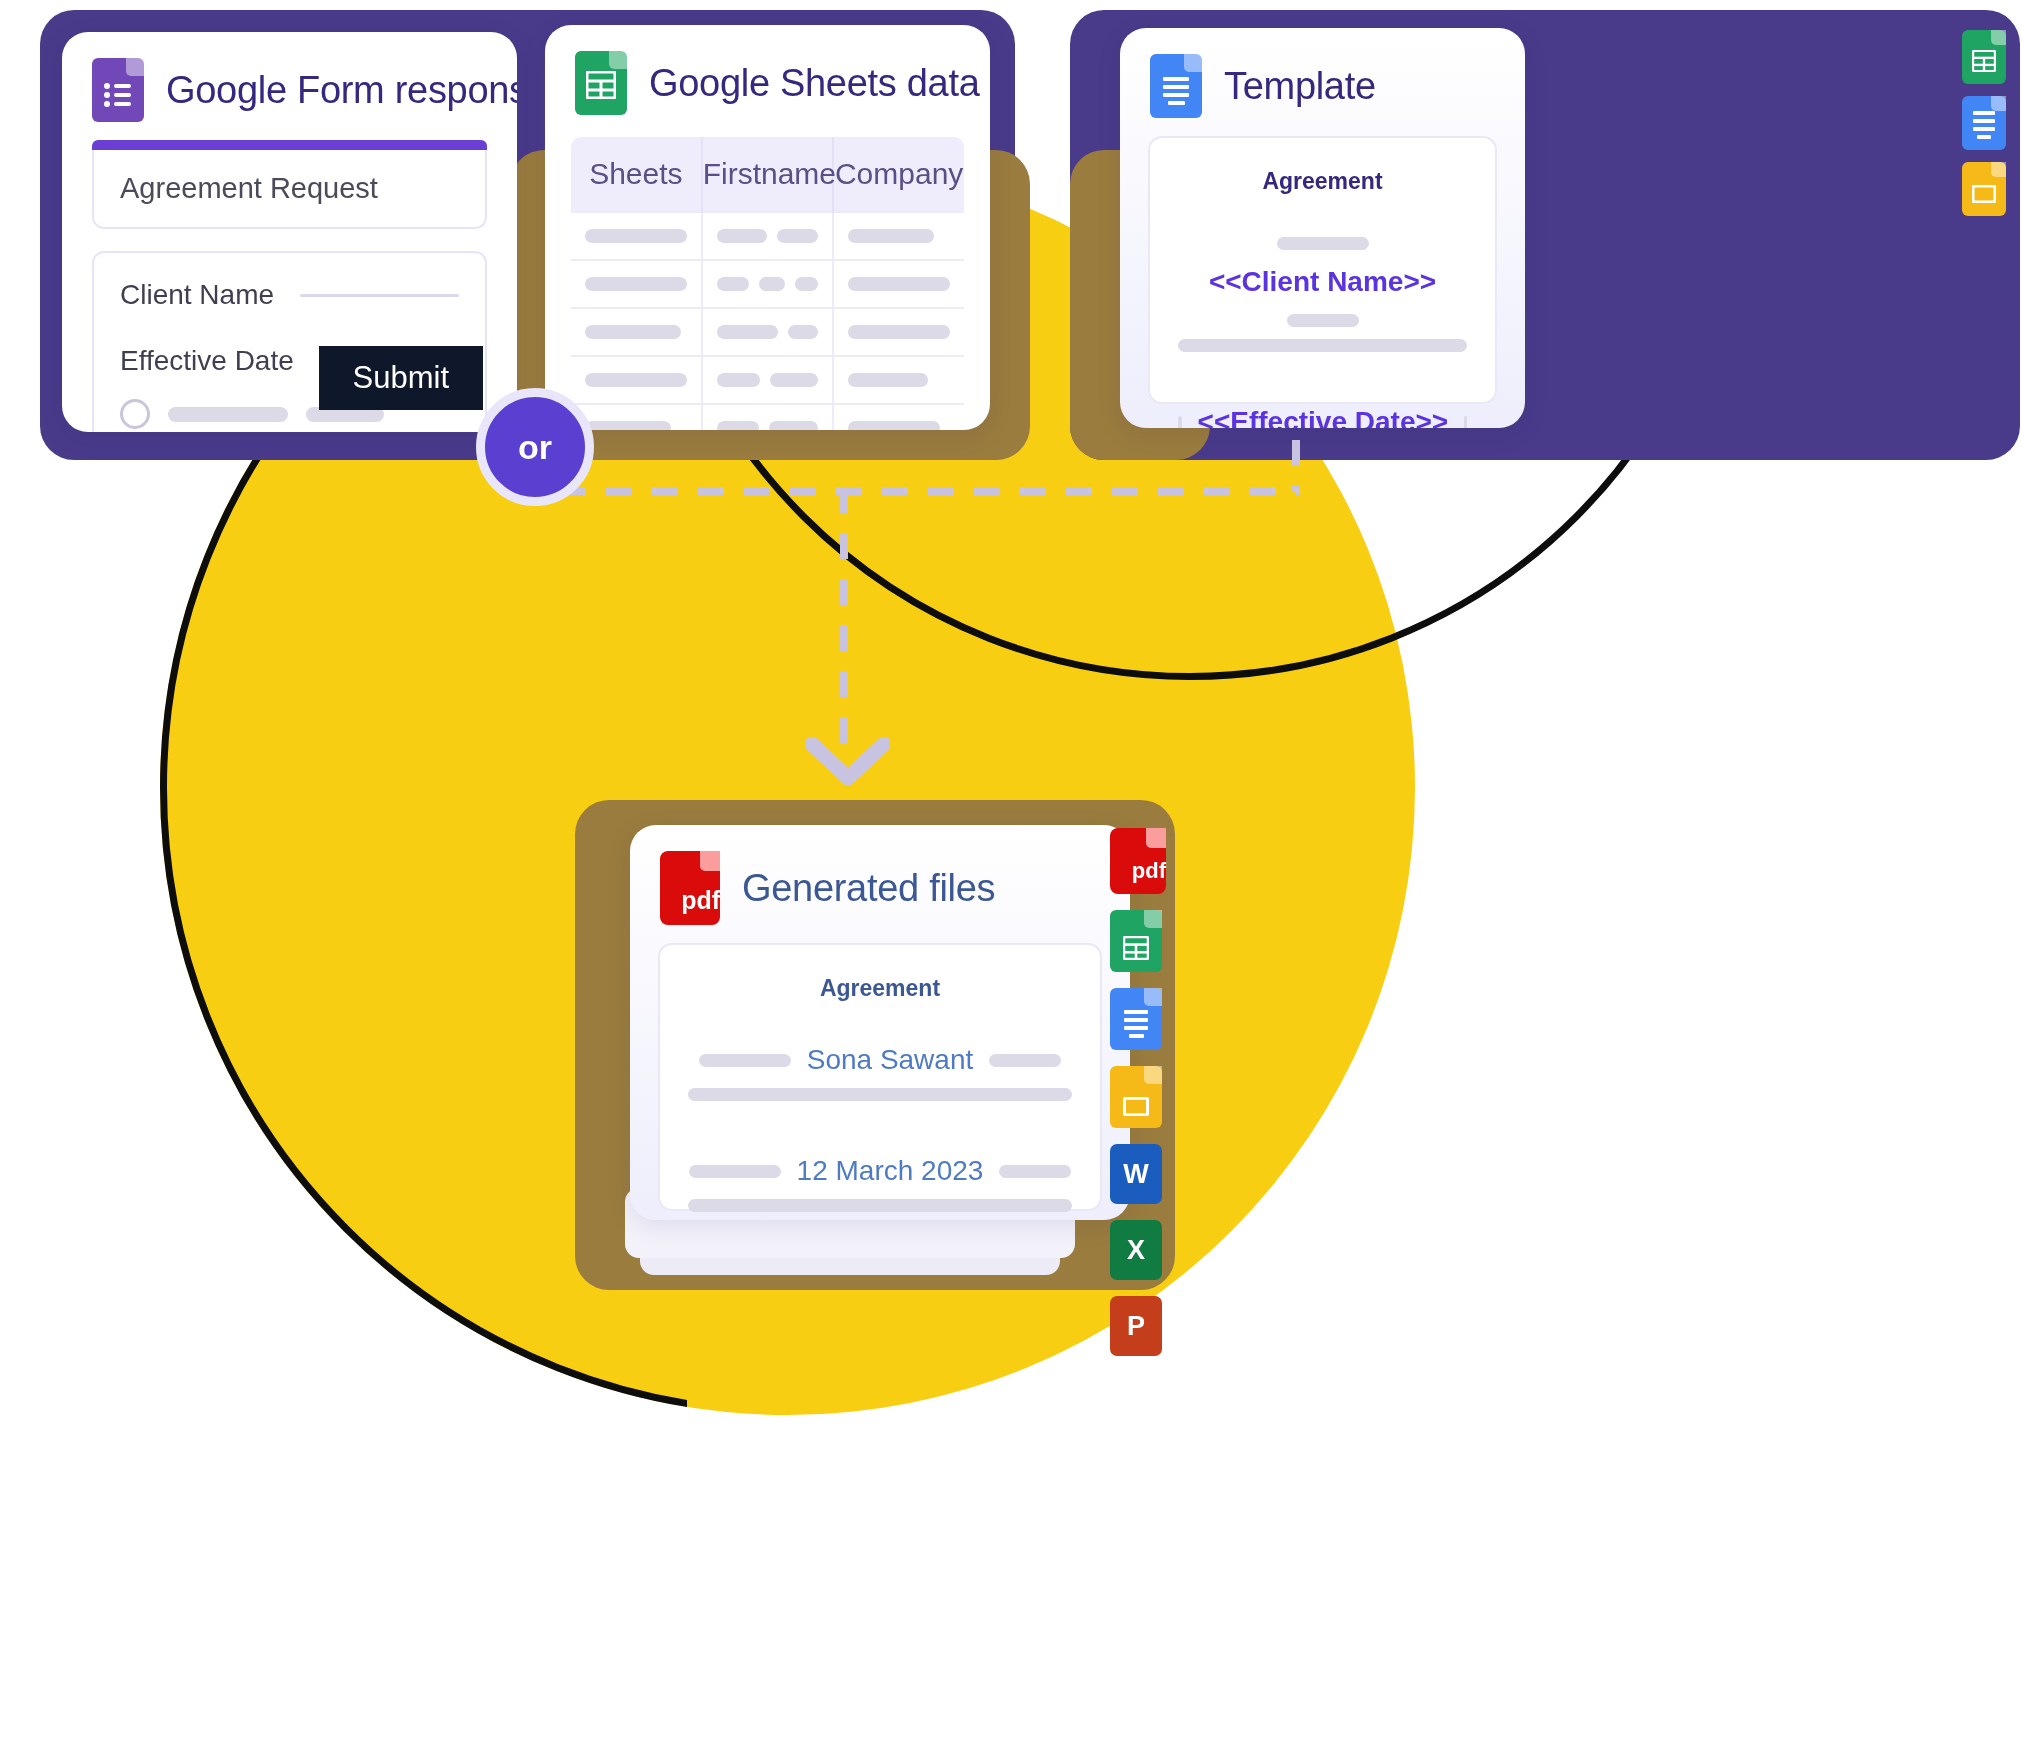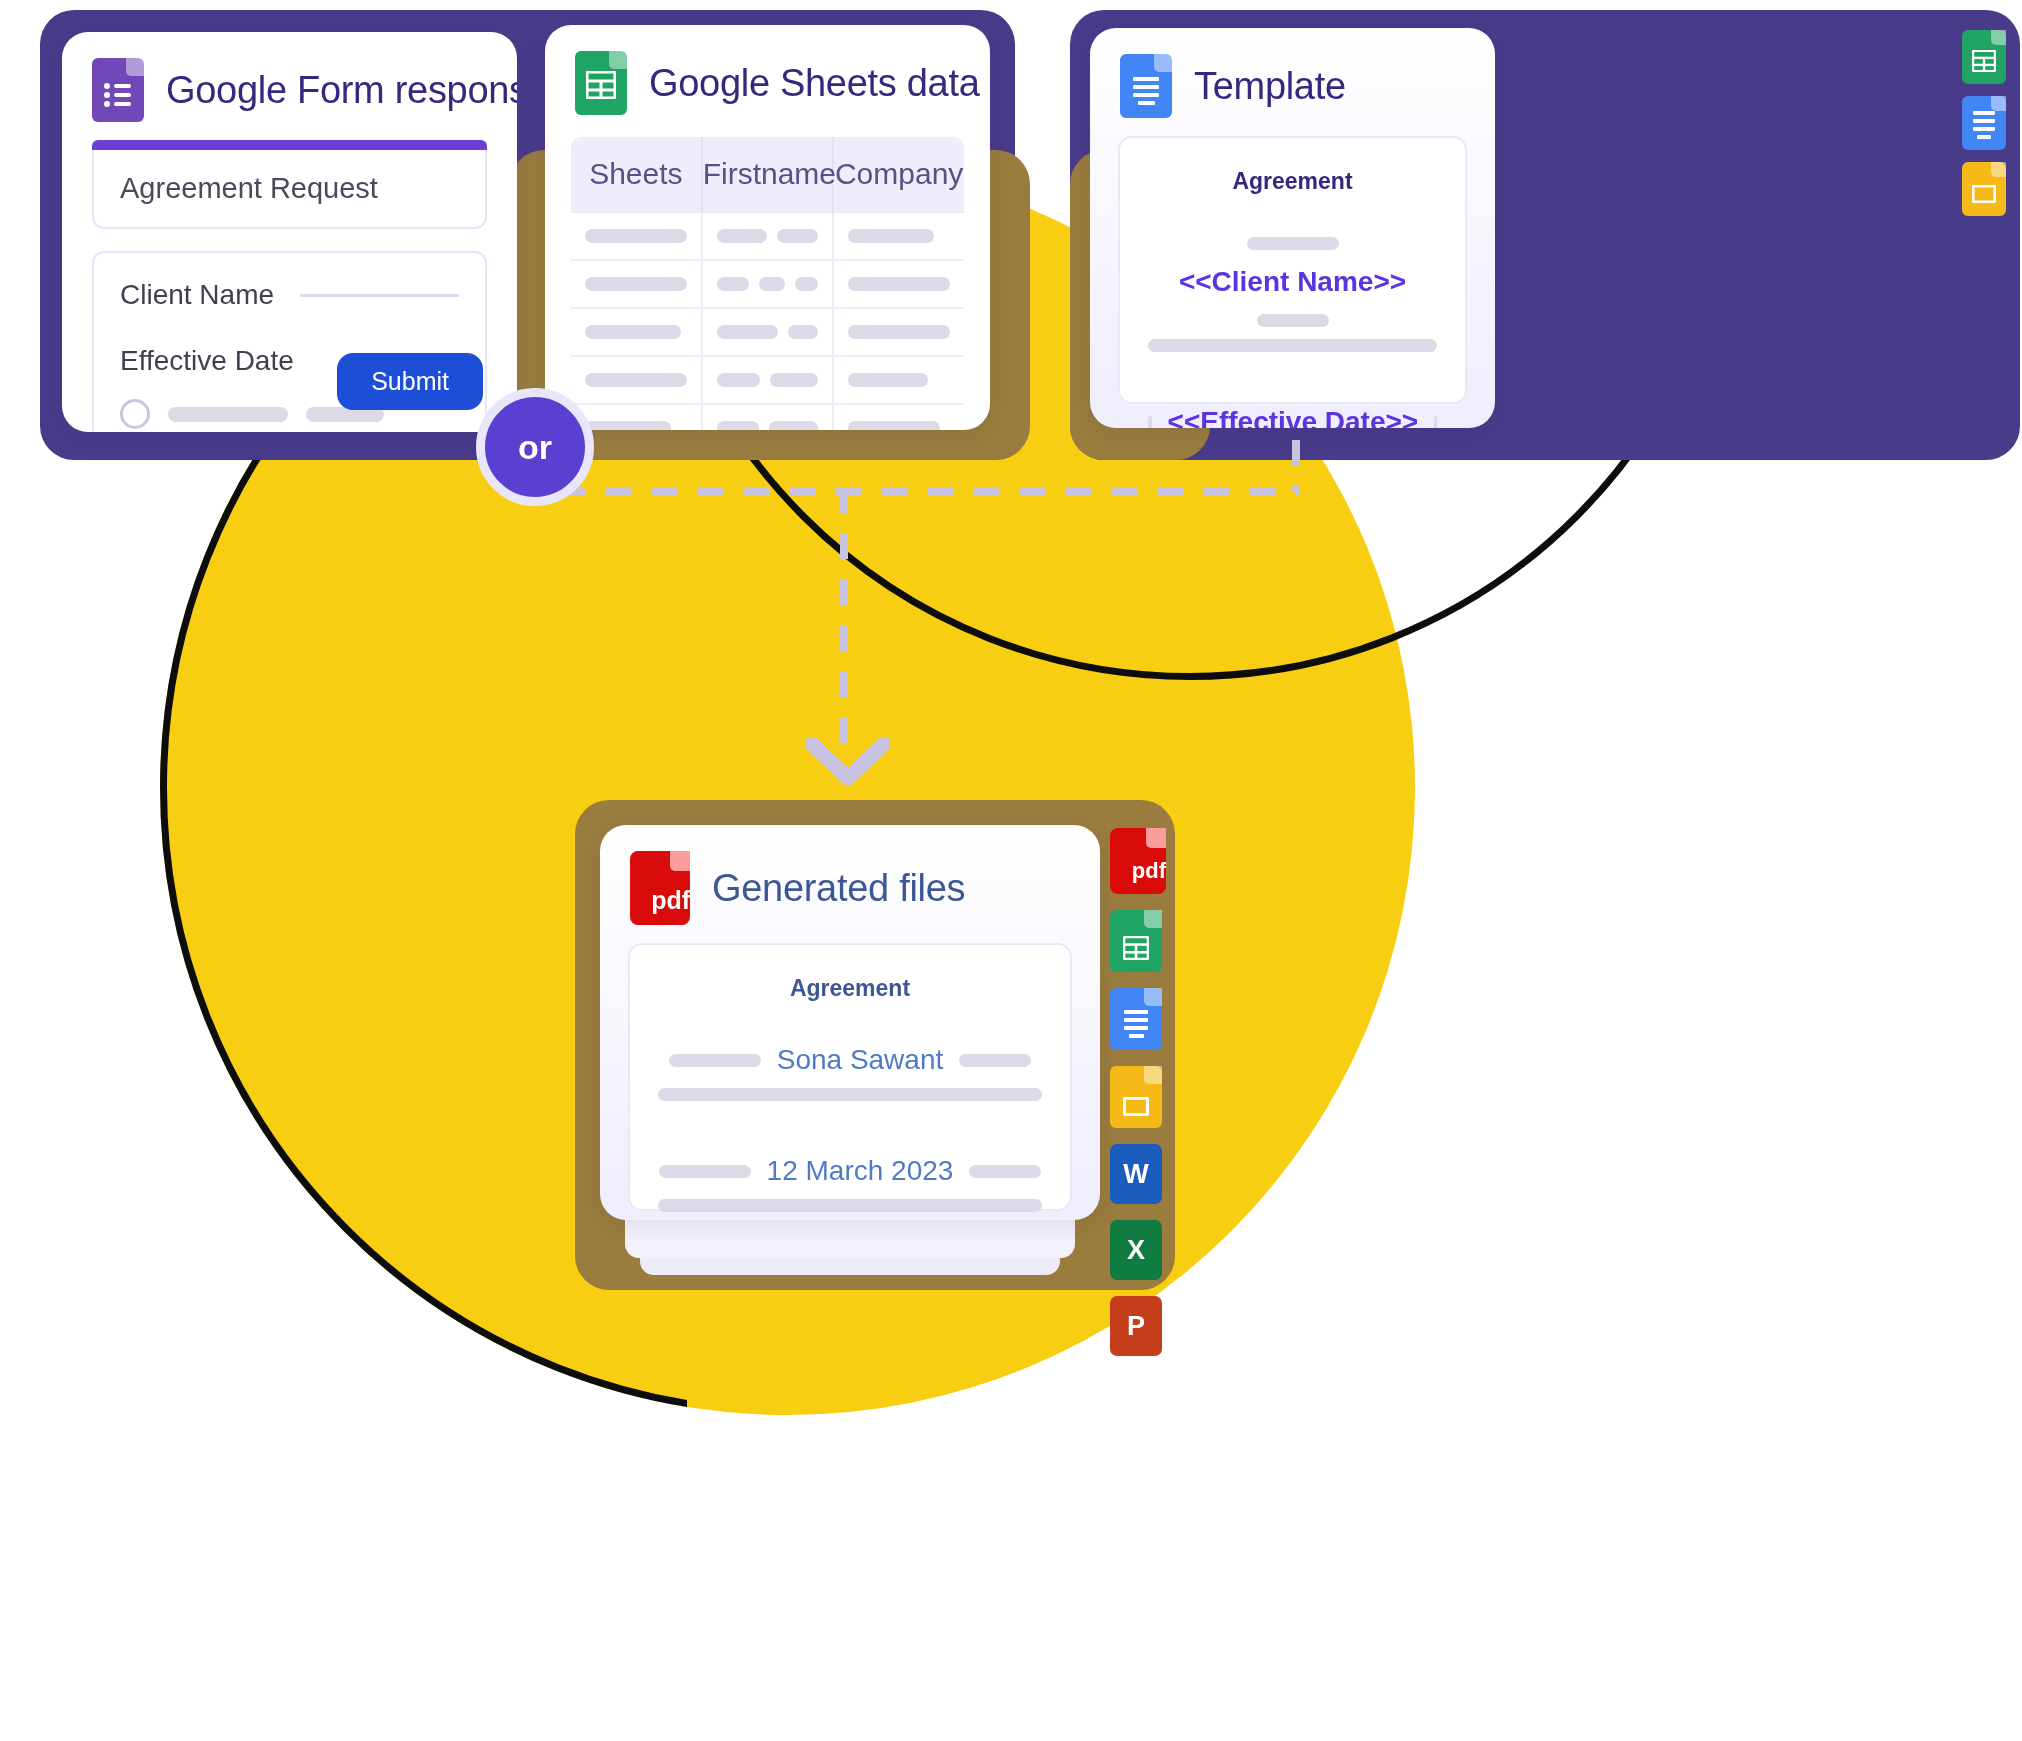--- a/index.html
+++ b/index.html
@@ -16,21 +16,21 @@
      border-radius:50%;border:7px solid #0d0d0d;box-sizing:border-box;
      clip-path:polygon(0% 55%, 100% 55%, 100% 100%, 0% 100%);}
 
   
   .shell{position:absolute;border-radius:34px;}
   .purple-shell{background:#493B8A;}
   .gold-shell{background:#9A7C3E;}
 
   .card{position:absolute;background:#ffffff;border-radius:26px;overflow:hidden;
         box-shadow:0 6px 24px rgba(40,30,90,.10);}
-  .card-grad{background:linear-gradient(180deg,#ffffff 0%,#eeeefc 100%);}
+  .card-grad{background:linear-gradient(180deg,#ffffff 0%,#eeeefc 100%);margin-left:30px;}
 
   .card-head{display:flex;align-items:center;gap:22px;padding:26px 30px 10px 30px;}
   .card-title{font-size:38px;font-weight:400;color:#36287E;letter-spacing:-.3px;
               white-space:nowrap;}
   .card-title.blue{color:#3C5894;font-weight:400;}
 
   
   .gicon{width:52px;height:64px;position:relative;flex:0 0 auto;}
   .gicon .body{position:absolute;inset:0;border-radius:6px;}
   .gicon .fold{position:absolute;right:0;top:0;width:18px;height:18px;
@@ -42,22 +42,22 @@
 
   
   #form-top-bar{height:10px;background:#6B3FD4;border-radius:6px 6px 0 0;}
   .form-box{border:2px solid #E6E4F7;border-radius:12px;background:#fff;}
   .form-title-txt{font-size:29px;color:#4A4A5A;padding:22px 26px;}
   .form-field-label{font-size:28px;color:#3F3F50;}
   .underline{flex:1;height:3px;background:#DBD9EA;border-radius:2px;}
   .radio{width:24px;height:24px;border:3px solid #C9C6DC;border-radius:50%;
          flex:0 0 auto;}
   .bar{background:#DCDAE6;border-radius:8px;height:15px;}
-  .submit-btn{background:#1d4ed8;color:#fff;font-size:25px;border:none;
-      border-radius:16px;padding:14px 34px;cursor:pointer;}
+  .submit-btn{background:#0f172a;color:#fff;font-size:31px;border:none;
+      border-radius:0;padding:14px 34px;cursor:pointer;}
 
   
   table.sheet{border-collapse:collapse;width:100%;table-layout:fixed;
      border:2px solid #E3E1F6;border-radius:12px;overflow:hidden;}
   table.sheet th{background:#EFEDFB;color:#5A4F86;font-weight:400;font-size:30px;
      padding:20px 0;border-right:2px solid #E3E1F6;}
   table.sheet th:last-child{border-right:none;}
   table.sheet td{border-top:2px solid #EDEBF9;border-right:2px solid #EDEBF9;
      padding:16px 14px;}
   table.sheet td:last-child{border-right:none;}

